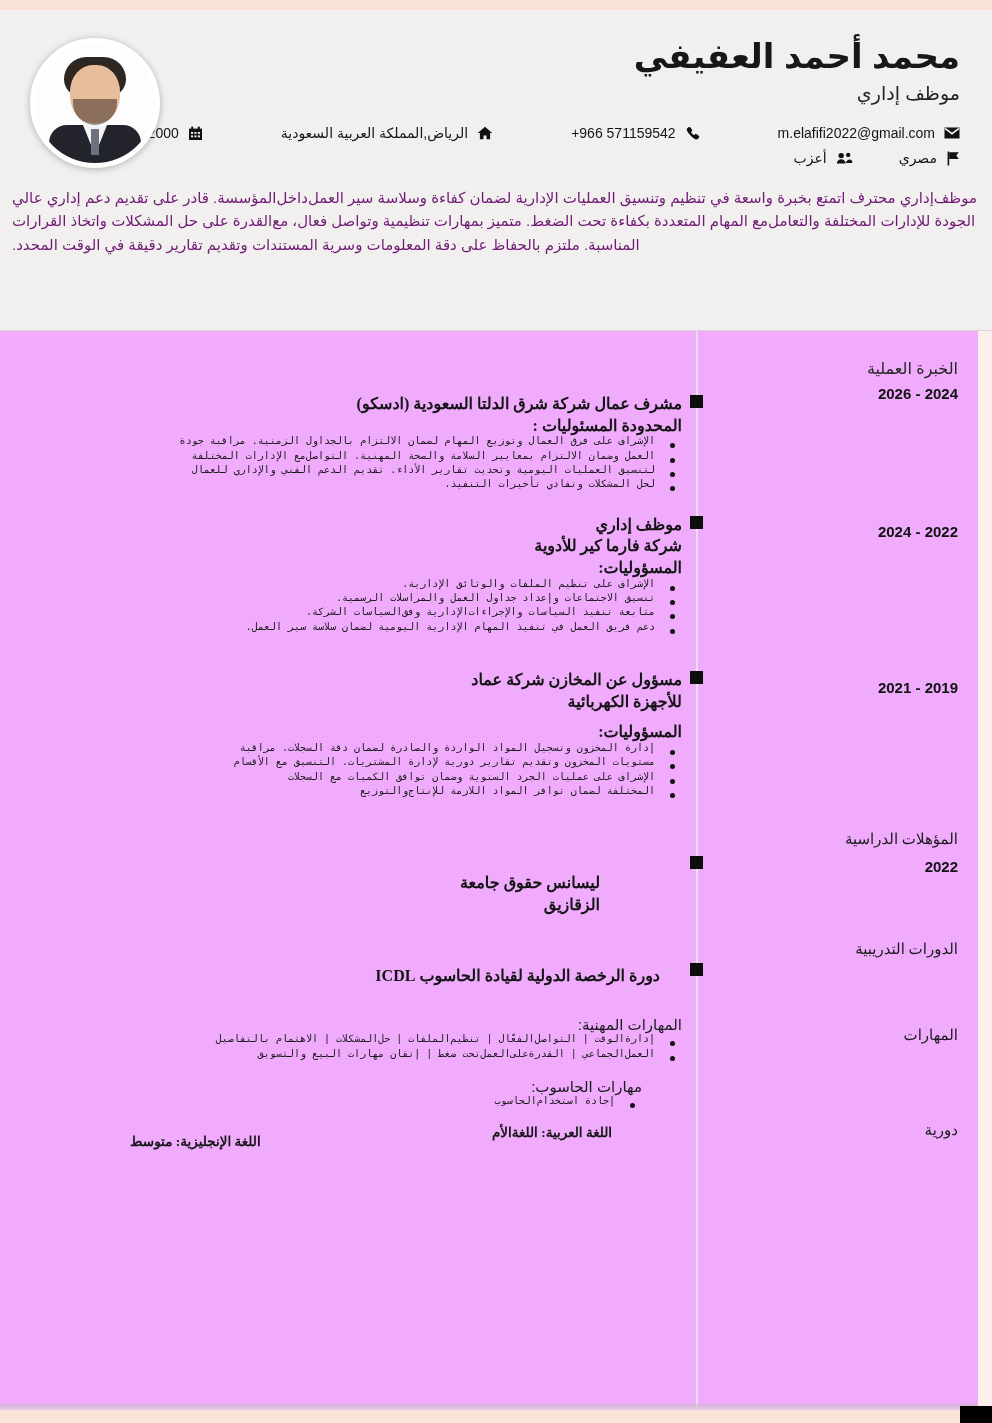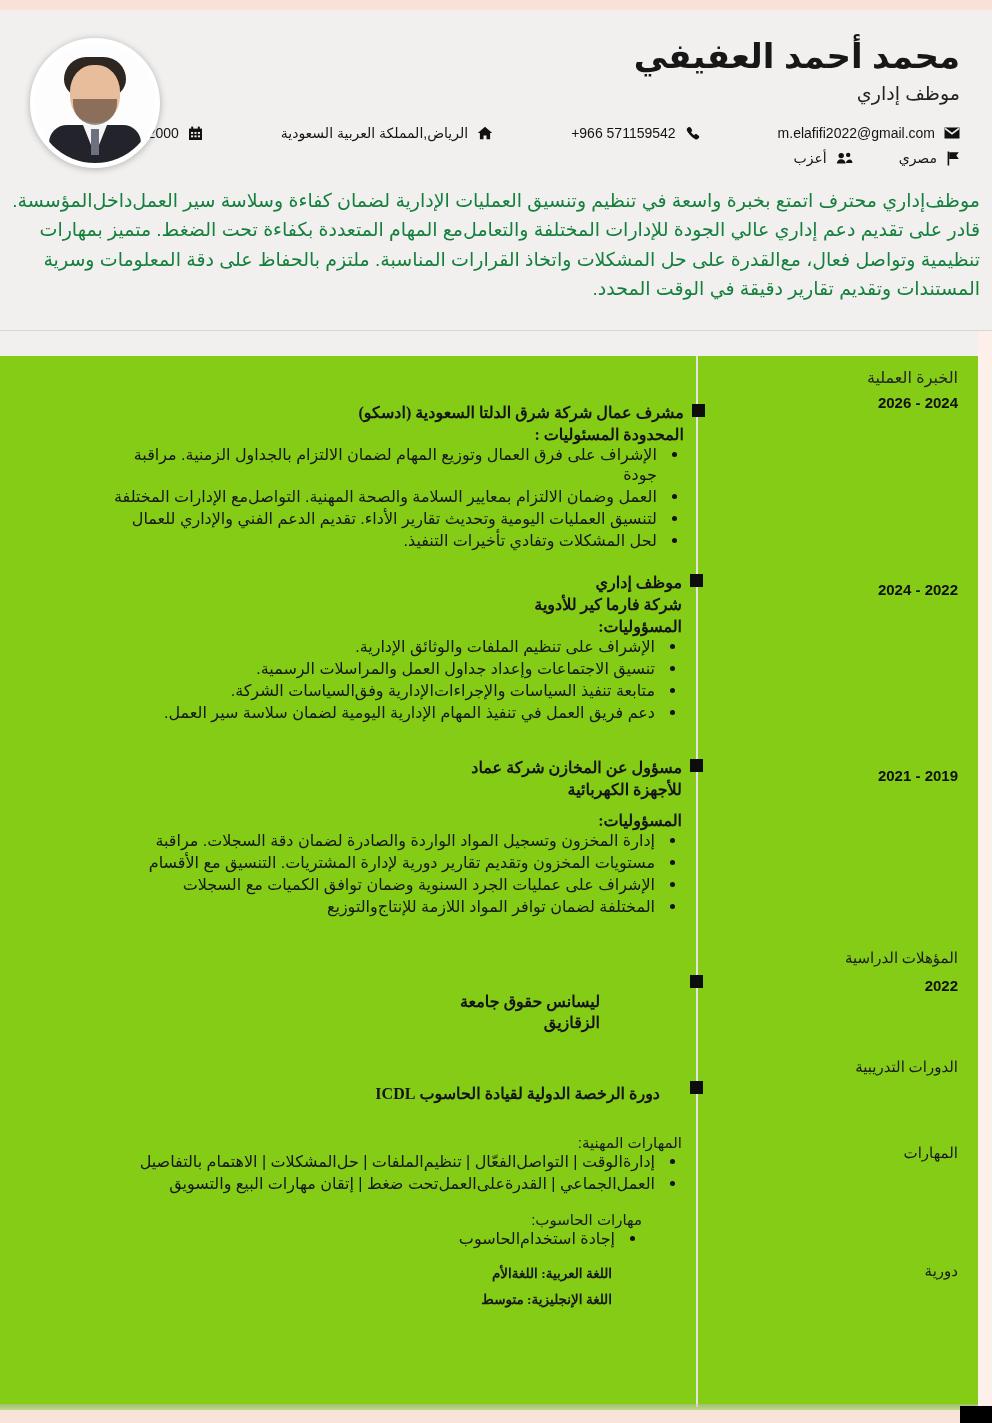--- a/index.html
+++ b/index.html
@@ -21,56 +21,56 @@
   .av-shirt{position:absolute;left:48px;top:82px;width:24px;height:30px;background:#f4f4f4;clip-path:polygon(0 0,100% 0,50% 100%);}
   .av-tie{position:absolute;left:56px;top:86px;width:8px;height:26px;background:#6d7280;}
   .name{margin:0 32px 0 0;text-align:right;font-size:34px;font-weight:600;letter-spacing:0;color:#171717;}
   .subtitle{margin:6px 32px 0 0;text-align:right;font-size:19px;font-weight:500;color:#222;}
   .contact{margin:20px 32px 0 0;}
   .c-row{display:flex;align-items:center;justify-content:flex-start;column-gap:46px;}
   .c-row2{margin-top:9px;column-gap:14px;}
   .c-item{display:flex;align-items:center;gap:9px;font-size:14px;color:#141414;margin-left:32px;}
   .c-item svg{flex:0 0 auto;}
   .ltr{direction:ltr;unicode-bidi:isolate;}
-  .summary{margin:20px 12px 0;text-align:right;font-size:19px;font-weight:500;line-height:1.55;color:#15803d;}
+  .summary{margin:20px 12px 0;text-align:left;font-size:15px;font-weight:500;line-height:1.55;color:#701a75;}
   .divider{position:absolute;top:330px;left:0;right:0;height:1px;background:#d8d6d5;}
 
   
-  main{position:absolute;top:331px;left:0;right:0;bottom:0;background:#84cc16;box-sizing:border-box;margin-top:25px;}
+  main{position:absolute;top:331px;left:0;right:0;bottom:0;background:#f0abfc;box-sizing:border-box;padding-top:16px;}
   .timeline{position:absolute;right:294px;top:0;bottom:16px;width:2px;background:#e5e3e1;}
   .row{display:flex;align-items:flex-start;}
   .side{width:296px;box-sizing:border-box;padding:0 34px 0 6px;text-align:right;}
   .content{flex:1 1 auto;box-sizing:border-box;padding:0 14px 0 100px;}
   .h-side{margin:0;font-size:16px;font-weight:500;color:#242424;}
   .h-serif{font-family:"Liberation Serif","DejaVu Serif",serif;font-weight:400;font-size:15px;color:#1a1a1a;}
   .dates{margin-top:7px;font-size:15px;font-weight:700;color:#111;}
   .entry{position:relative;}
   .marker{position:absolute;width:13px;height:13px;background:#0d0d0d;right:-21px;top:2px;}
   .title-line{font-family:"Liberation Serif","DejaVu Serif",serif;font-weight:700;font-size:16px;line-height:1.35;color:#141414;}
   .gap-top{margin-top:9px;}
   ul.blt{list-style:none;margin:0;padding:0;}
-  ul.blt li{position:relative;padding-right:27px;font-size:16px;font-weight:500;line-height:1.24;color:#161616;margin-bottom:2px;}
+  ul.blt li{position:relative;padding-right:27px;font-size:10px;font-weight:500;line-height:1.24;color:#161616;margin-bottom:2px;font-family:Liberation Mono, monospace;}
   ul.blt li::before{content:"";position:absolute;right:7px;top:7px;width:5px;height:5px;border-radius:50%;background:#111;}
   .mt14{margin-top:14px;} .mt6{margin-top:6px;} .mt10{margin-top:10px;}
   .job2{margin-top:20px;} .job3{margin-top:33px;}
   .side-pad2{padding-top:22px;} .side-pad3{padding-top:36px;}
   .r-exp .h-side{margin-top:12px;} .r-exp .content{padding-top:46px;}
   .r-edu .h-side{margin-top:30px;} .r-edu .dates{margin-top:10px;}
   .entry-edu{margin-top:72px;margin-right:82px;}
   .entry-edu .marker{right:-103px;top:-16px;}
   .r-trn .h-side{margin-top:24px;}
   .entry-icdl{margin-top:49px;margin-right:22px;}
   .entry-icdl .marker{right:-43px;top:-2px;}
   .r-skl .h-side{margin-top:40px;}
   .skl-label{margin-top:30px;font-size:15px;font-weight:500;color:#1a1a1a;}
   .skl-list{margin-top:8px;}
   .comp-block{margin-right:40px;}
   .comp-block .skl-label{margin-top:17px;}
   .r-lng .h-side{margin-top:11px;}
-  .lang-row{display:flex;justify-content:space-between;align-items:flex-start;margin:14px 70px 0 30px;flex-direction:column;}
+  .lang-row{display:flex;justify-content:space-between;align-items:flex-start;margin:14px 70px 0 30px;}
   .lang-item{font-family:"Liberation Serif","DejaVu Serif",serif;font-weight:700;font-size:13.5px;color:#161616;}
   .lang-en{margin-top:9px;}
 </style>
 </head>
 <body>
 
 <div class="page">
   <div class="strip-top"></div>
 
   <header>

